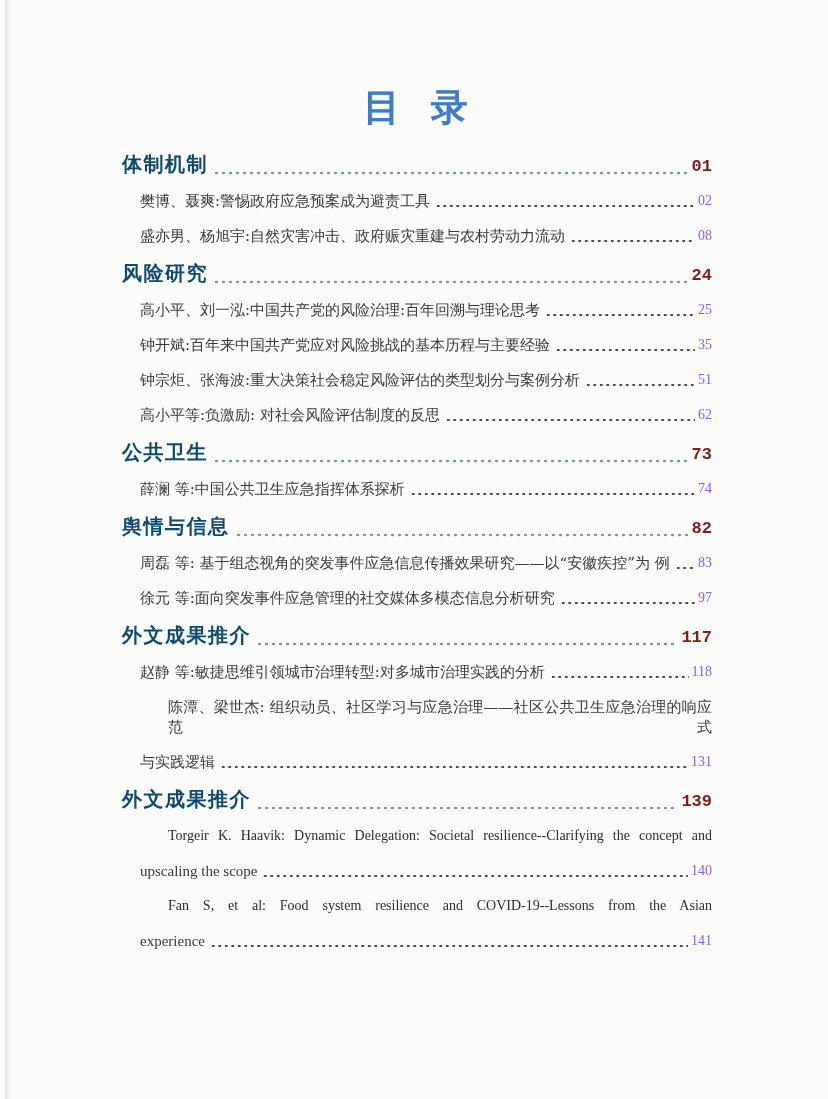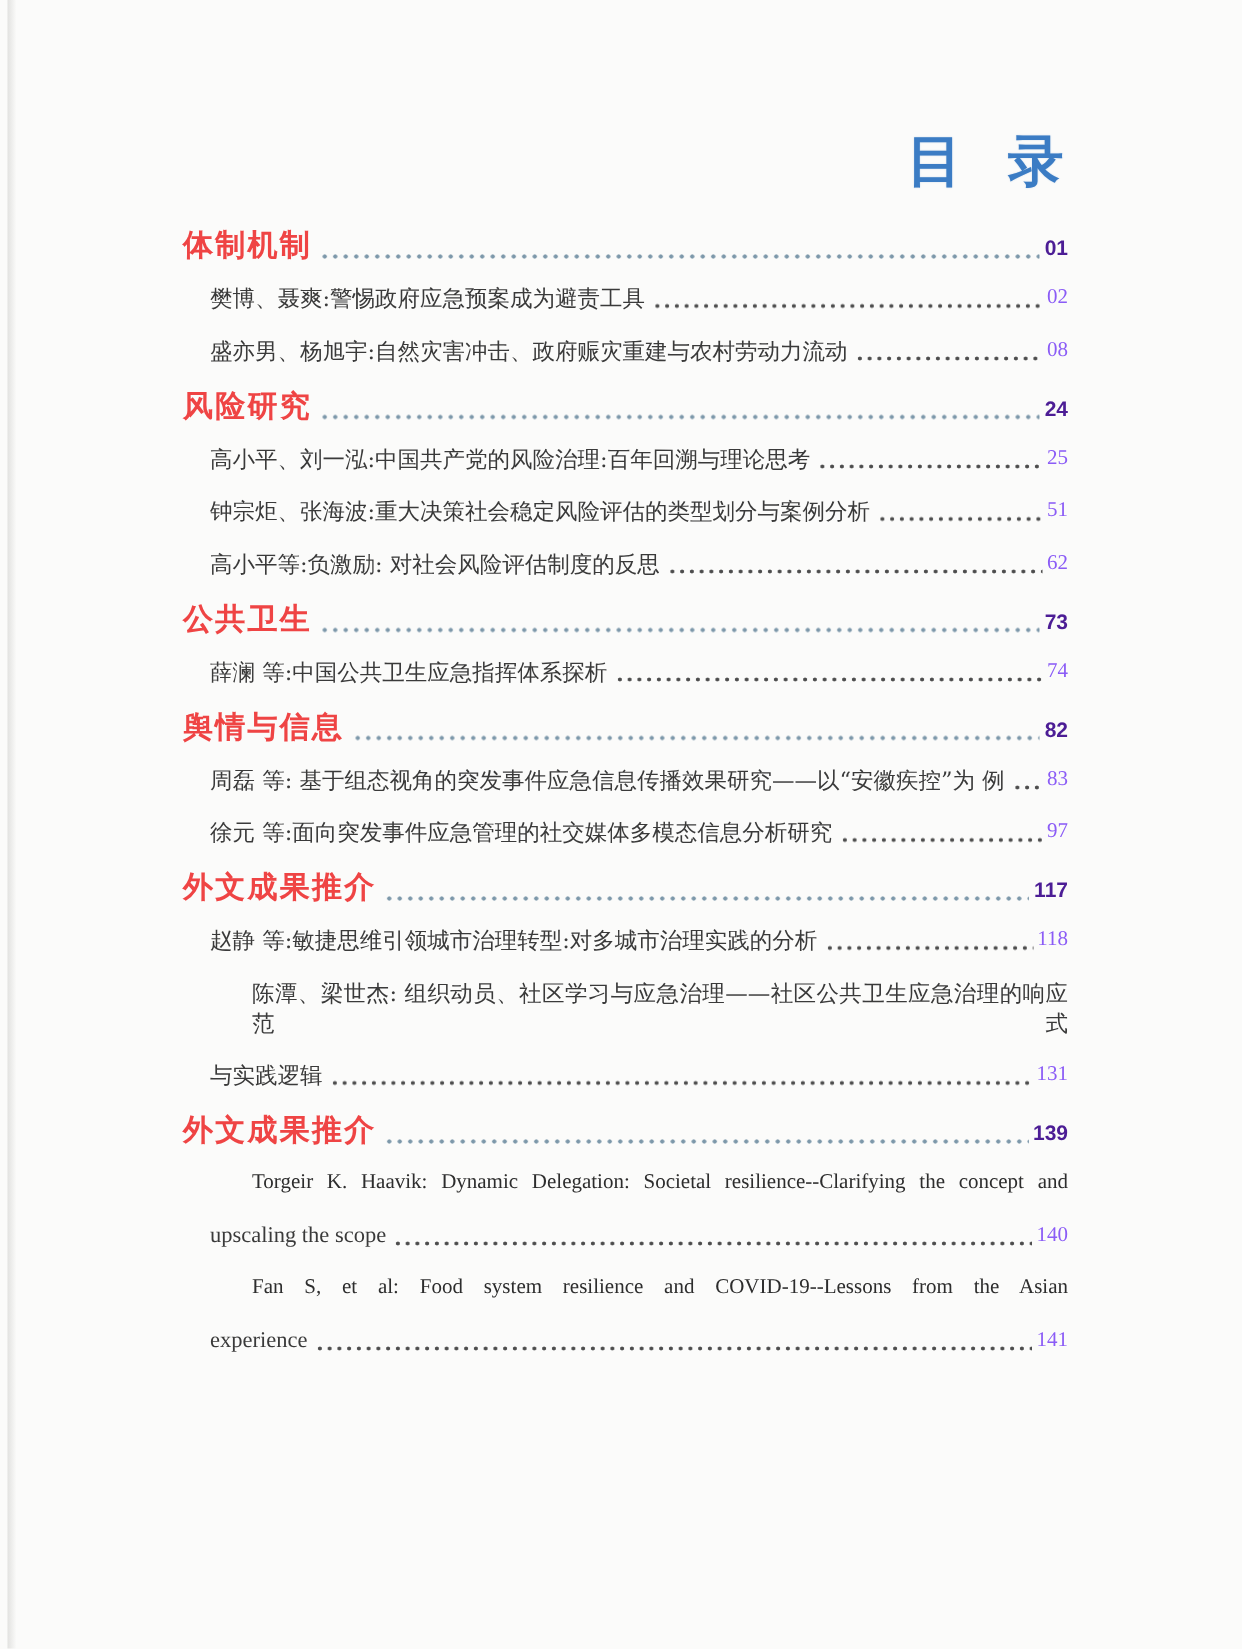--- a/index.html
+++ b/index.html
@@ -22,49 +22,49 @@
     background: linear-gradient(to right, #e2e2e0, rgba(255,255,255,0));
   }
   .toc {
     position: absolute;
     left: 122px;
     top: 86px;
     width: 590px;
   }
   .title {
     margin: 0 0 22px 0;
-    text-align: right;
+    text-align: center;
     font-family: "Liberation Sans", sans-serif;
     font-size: 37px;
     line-height: 44px;
     font-weight: bold;
     color: #3b7cc4;
     letter-spacing: 3px;
     word-spacing: 14px;
     text-shadow: 0 0 1px rgba(59,124,196,0.35);
   }
   .sec-row {
     display: flex;
     align-items: baseline;
     font-family: "Liberation Sans", sans-serif;
     line-height: 24px;
     margin-bottom: 12px;
   }
   .sec-label {
     font-size: 20px;
     font-weight: bold;
-    color: #ef4444;
+    color: #0c4a6e;
     letter-spacing: 1.5px;
     white-space: nowrap;
   }
   .sec-page {
-    font-size: 14px;
+    font-size: 17px;
     font-weight: bold;
-    color: #4c1d95;
-    font-family: Liberation Sans, sans-serif;
+    color: #7f1d1d;
+    font-family: Liberation Mono, monospace;
   }
   .entry-row {
     display: flex;
     align-items: flex-start;
     padding-left: 18px;
     font-size: 15px;
     line-height: 20px;
     color: #3a3a3a;
     margin-bottom: 15px;
   }
@@ -141,20 +141,25 @@
     <span class="sec-label">风险研究</span>
     <span class="leader"></span>
     <span class="sec-page">24</span>
   </div>
   <div class="entry-row">
     <span class="entry-text">高小平、刘一泓:中国共产党的风险治理:百年回溯与理论思考</span>
     <span class="leader"></span>
     <span class="entry-page">25</span>
   </div>
   <div class="entry-row">
+    <span class="entry-text">钟开斌:百年来中国共产党应对风险挑战的基本历程与主要经验</span>
+    <span class="leader"></span>
+    <span class="entry-page">35</span>
+  </div>
+  <div class="entry-row">
     <span class="entry-text">钟宗炬、张海波:重大决策社会稳定风险评估的类型划分与案例分析</span>
     <span class="leader"></span>
     <span class="entry-page">51</span>
   </div>
   <div class="entry-row">
     <span class="entry-text">高小平等:负激励: 对社会风险评估制度的反思</span>
     <span class="leader"></span>
     <span class="entry-page">62</span>
   </div>
 

